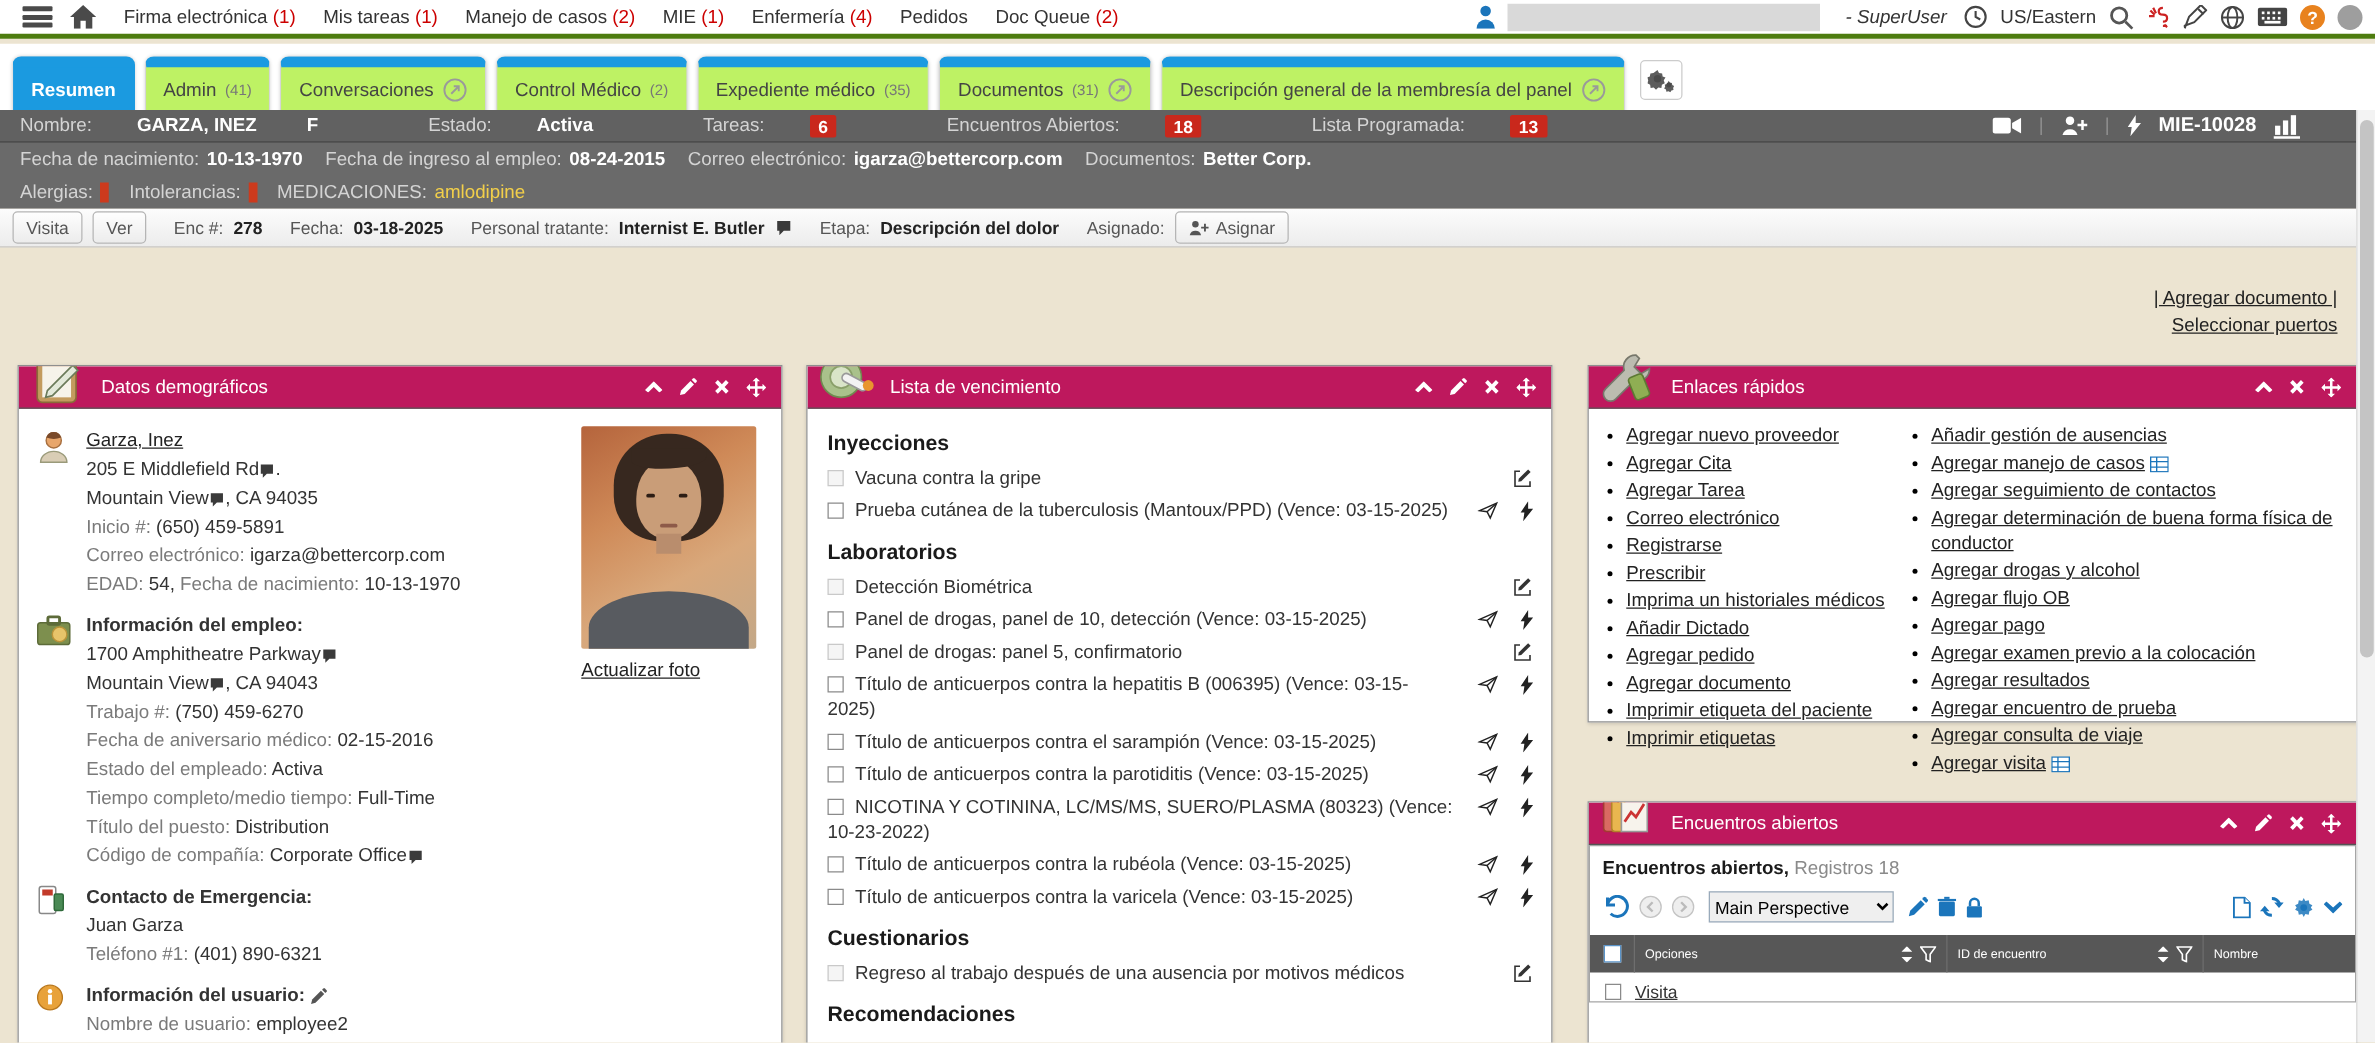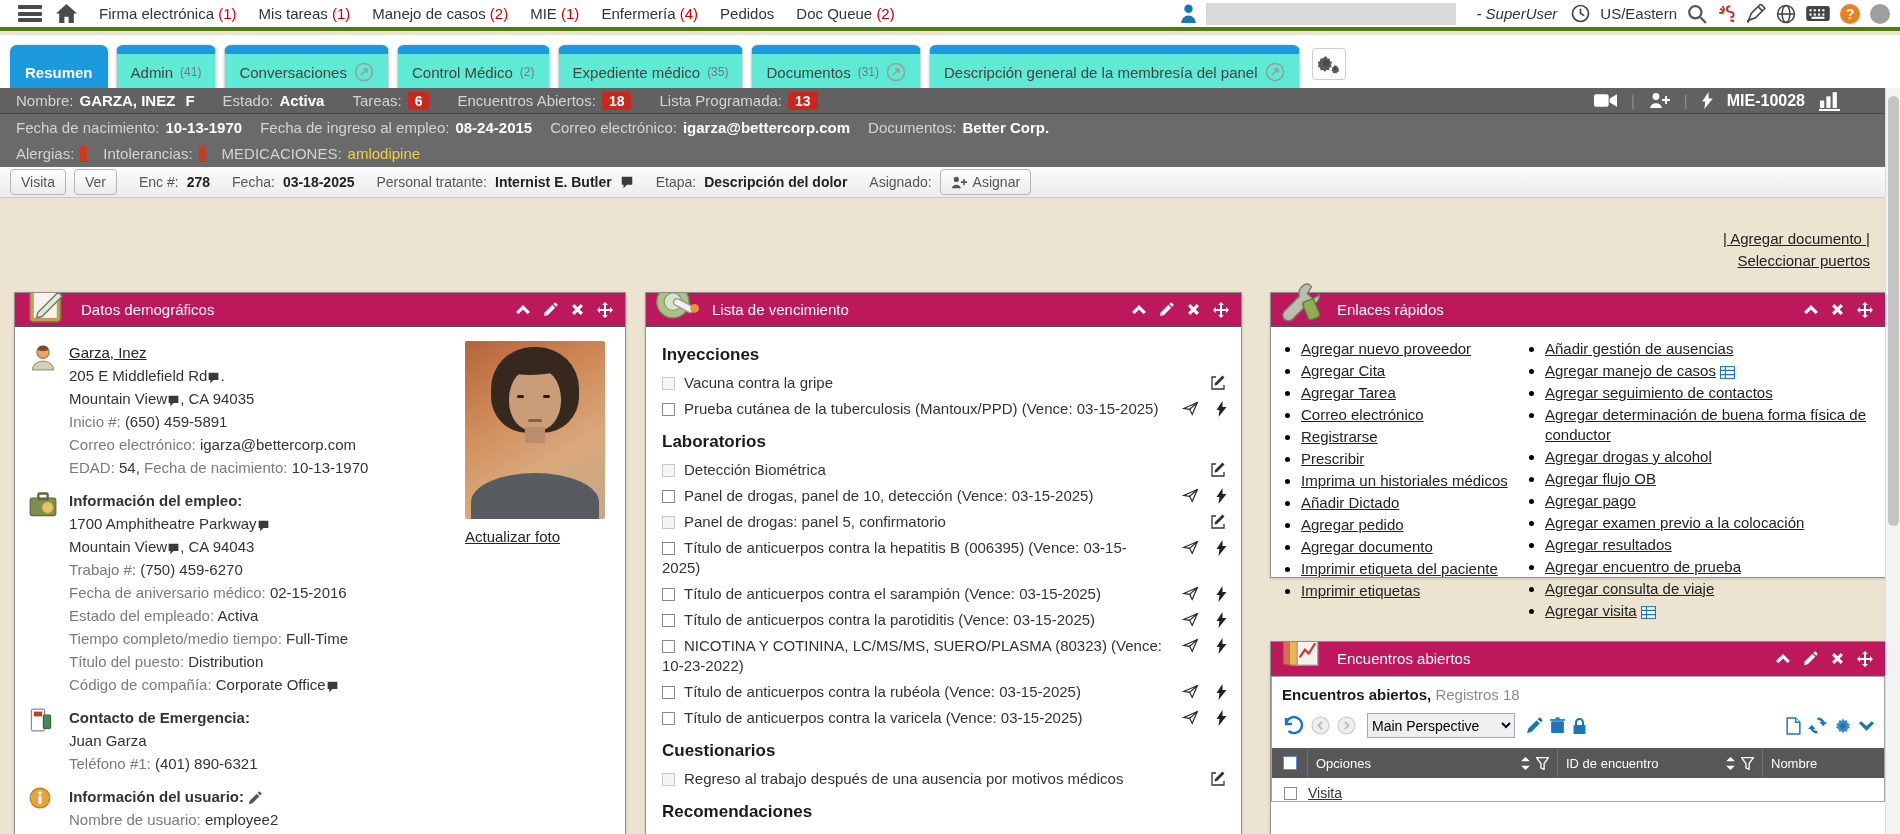--- a/index.html
+++ b/index.html
@@ -21,32 +21,32 @@
   .redacted { width:250px; height:22px; background:#d9d9d9; }
   .superuser { font-style:italic; color:#333; margin:0 4px 0 10px; white-space:nowrap; }
   .tz { color:#333; white-space:nowrap; }
   .help-circ { width:20px; height:20px; border-radius:50%; background:#e8821e; color:#fff; font-weight:bold;
                font-size:14px; text-align:center; line-height:20px; }
   .gray-circ { width:20px; height:20px; border-radius:50%; background:#9e9e9e; }
 
   
   .tabsbar { position:absolute; top:35px; left:0; right:0; height:65px; background:#fff;
              display:flex; align-items:center; padding:0 0 0 10px; gap:8px; }
-  .tab { height:46px; border-radius:7px 7px 0 0; background:#5eead4; border:1px solid #d5d5d5; border-bottom:none;
+  .tab { height:46px; border-radius:7px 7px 0 0; background:#bef264; border:1px solid #d5d5d5; border-bottom:none;
          border-top:9px solid #1b9ae0; display:flex; align-items:center; padding:0 14px; gap:7px;
          font-size:15px; color:#444; cursor:pointer; box-shadow:0 0 3px rgba(0,0,0,.18); white-space:nowrap; }
   .tab.active { background:#1b9ae0; border-color:#1b9ae0; color:#fff; font-weight:bold; }
   .tab .cnt { font-size:12px; color:#777; }
   .gearbtn { height:32px; width:34px; border:1px solid #ccc; border-radius:4px; background:#fff;
              display:flex; align-items:center; justify-content:center; margin:0 0 7px 4px; cursor:pointer; }
 
   
   .banner { position:absolute; top:88px; left:0; right:0; height:79px; background:#6a6a6a; color:#fff; }
   .b-row { display:flex; align-items:center; padding-left:16px; font-size:15px; }
-  .b-row1 { height:26px; background:#616161; border-bottom:1px solid #474747; }
+  .b-row1 { height:26px; background:#616161; border-bottom:1px solid #474747;gap:30px; }
   .b-row2 { height:27px; }
   .b-row3 { height:25px; }
   .b-lab { color:#d4d4d4; margin-right:6px; white-space:nowrap; }
   .b-val { color:#fff; font-weight:bold; white-space:nowrap; }
   .b-gap { width:28px; }
   .badge { background:#c9281c; color:#fff; font-weight:bold; padding:1px 7px; border-radius:2px; font-size:14px; }
   .b-right { margin-left:auto; display:flex; align-items:center; gap:14px; padding-right:60px; }
   .b-sep { color:#8f8f8f; }
   .chart-ic { border-bottom:2px solid #fff; padding-bottom:1px; }
   .redblock { width:7px; height:16px; background:#cc3a1d; margin-right:16px; }
@@ -116,21 +116,21 @@
   .ql-body a { color:#222; text-decoration:underline; cursor:pointer; }
 
   
   .enc-box { margin:0; border:1px solid #a5a5a5; background:#fff; }
   .enc-title { padding:9px 10px 3px; }
   .enc-title b { color:#1a1a1a; }
   .enc-title span { color:#8a8a8a; }
   .enc-controls { display:flex; align-items:center; gap:7px; padding:7px 10px 10px; }
   .enc-controls select { height:25px; font-size:14px; font-family:inherit; border:1px solid #9ab; margin:0 4px; min-width:148px; }
   .enc-sp { flex:1; }
-  .enc-thead { display:flex; align-items:flex-start; background:#575757; color:#fff; font-size:13px; height:30px; }
+  .enc-thead { display:flex; align-items:flex-start; background:#575757; color:#fff; font-size:10px; height:30px; }
   .th-c { display:flex; align-items:center; padding:0 8px; border-right:1px solid #6e6e6e; height:100%; gap:6px; }
   .th-check { width:36px; justify-content:center; }
   .th-opt { width:250px; }
   .th-id { width:205px; }
   .th-name { flex:1; border-right:none; }
   .th-sp { flex:1; }
   .hcb { width:14px; height:14px; background:#fff; border:1px solid #5a93c8; display:inline-block; cursor:pointer; }
   .enc-row { display:flex; padding-top:7px; font-size:14px; color:#333; }
   .enc-row .rc1 { width:36px; text-align:center; }
   .enc-row a { color:#333; text-decoration:underline; }

